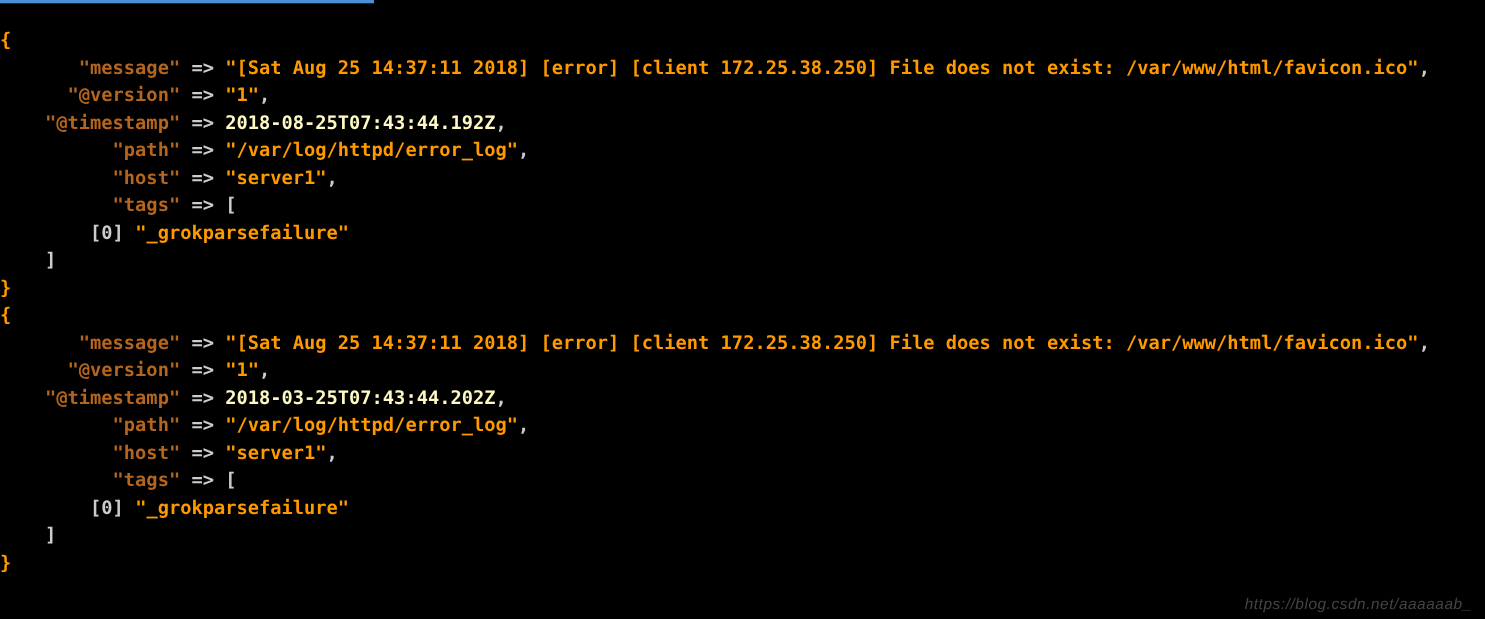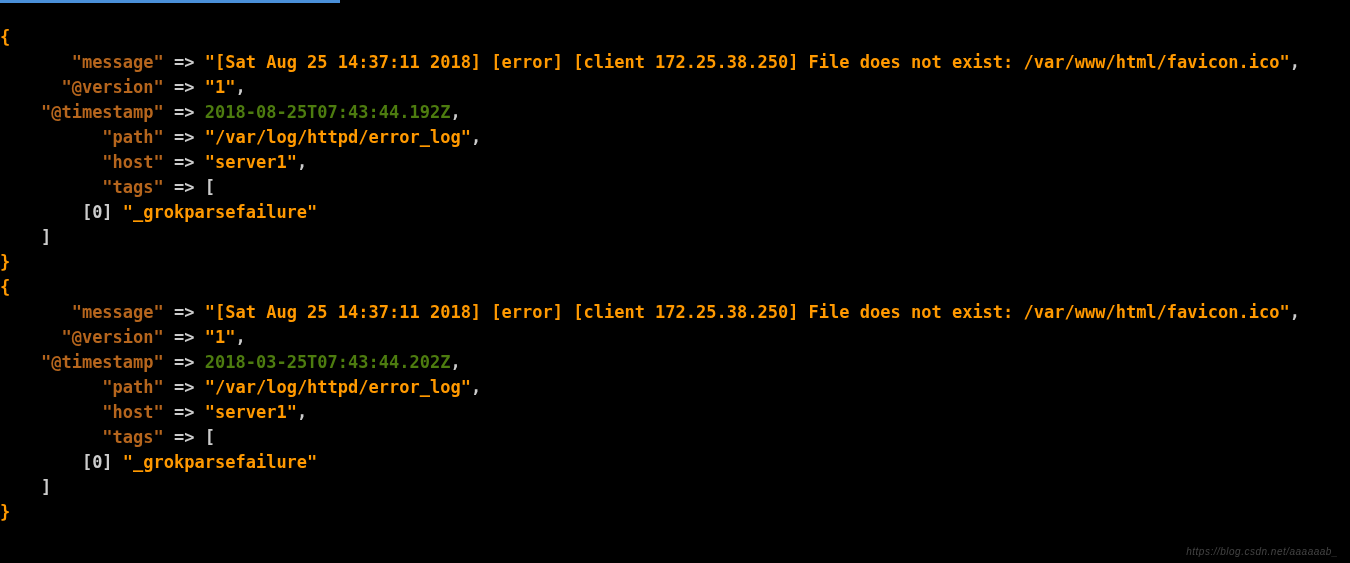--- a/index.html
+++ b/index.html
@@ -25,30 +25,30 @@
     top: 0;
     left: 0;
     height: 3px;
     width: 340px;
     background: #4a90d9;
   }
   .brace  { color: #ff9900; }
   .key    { color: #b5651d; }
   .arrow  { color: #cccccc; }
   .str    { color: #ff9900; }
-  .num    { color: #4d7c0f; }
+  .num    { color: #fef9c3; }
   .idx    { color: #cccccc; }
   .lbr    { color: #cccccc; }
   .watermark {
     position: absolute;
     right: 12px;
     bottom: 6px;
     color: #444444;
     font-family: Arial, sans-serif;
-    font-size: 10px;
+    font-size: 14px;
     font-style: italic;
     font-weight: normal;
     letter-spacing: 0.5px;
   }
 </style>
 </head>
 <body>
 
 <div class="scrollbar-indicator"></div>
 

